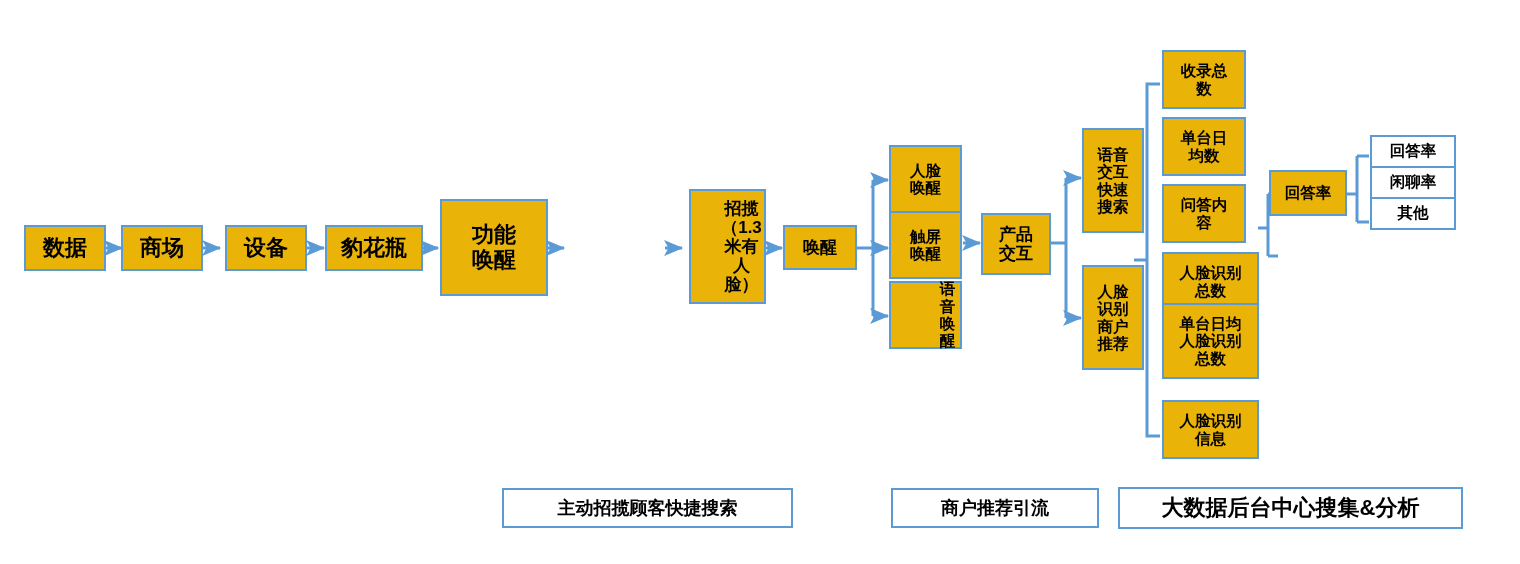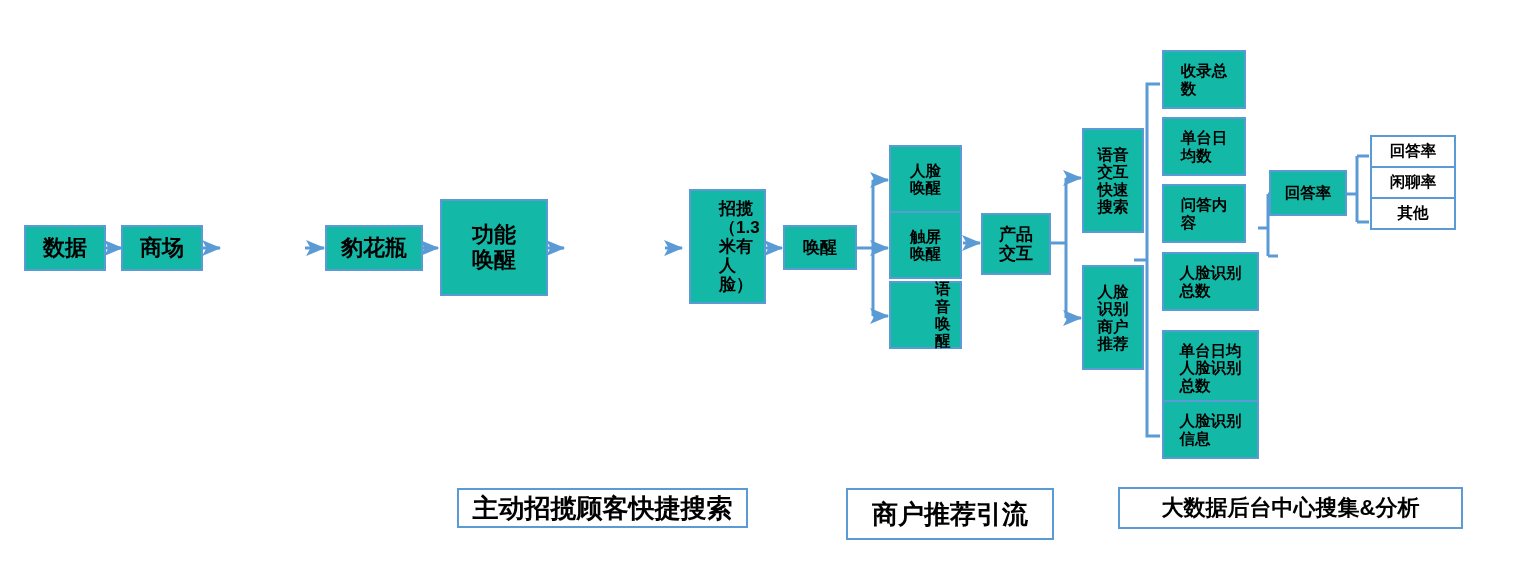--- a/index.html
+++ b/index.html
@@ -17,35 +17,35 @@
   #wires{
     position:absolute;
     left:0;top:0;
     width:1520px;height:564px;
     pointer-events:none;
   }
   .node{
     position:absolute;
     box-sizing:border-box;
     border:2px solid #5B9BD5;
-    background:#14b8a6;
+    background:#eab308;
     color:#000000;
     display:flex;
     align-items:center;
     justify-content:center;
-    text-align:left;
+    text-align:center;
     font-weight:bold;
     line-height:1.12;
     letter-spacing:0px;
     white-space:pre-line;
     z-index:3;
   }
   .t15{font-size:15.5px;}
   .t17{font-size:17px;}
-  .t19{font-size:26px;}
+  .t19{font-size:18px;margin-left:45px;}
   .t22{font-size:22px;}
   .caption{
     position:absolute;
     box-sizing:border-box;
     border:2px solid #5B9BD5;
     background:#ffffff;
     color:#000000;
     display:flex;
     align-items:center;
     justify-content:center;
@@ -122,20 +122,21 @@
       <path d="M1357 156 L1357 222"></path>
       <path d="M1357 156 L1369 156"></path>
       <path d="M1357 222 L1369 222"></path>
     </g>
   </svg>
 
   <div class="node t22" style="left:24px;  top:225px; width:82px;  height:46px;">数据</div>
 
   <div class="node t22" style="left:121px; top:225px; width:82px;  height:46px;">商场</div>
 
+  <div class="node t22" style="left:225px; top:225px; width:82px;  height:46px;">设备</div>
 
   <div class="node t22" style="left:325px; top:225px; width:98px;  height:46px;">豹花瓶</div>
 
   <div class="node t22" style="left:440px; top:199px; width:108px; height:97px;">功能
 唤醒</div>
 
 
   <div class="node t17" style="left:689px; top:189px; width:77px;  height:115px;padding-left:28px;">招揽
 （1.3
 米有人
@@ -170,35 +171,35 @@
 
   <div class="node t15" style="left:1162px; top:117px; width:84px;  height:59px;">单台日
 均数</div>
 
   <div class="node t15" style="left:1162px; top:184px; width:84px;  height:59px;">问答内
 容</div>
 
   <div class="node t15" style="left:1162px; top:252px; width:97px;  height:59px;">人脸识别
 总数</div>
 
-  <div class="node t15" style="left:1162px; top:330px; width:97px;  height:76px;">单台日均
+  <div class="node t15" style="left:1162px; top:303px; width:97px;  height:76px;">单台日均
 人脸识别
 总数</div>
 
   <div class="node t15" style="left:1162px; top:400px; width:97px;  height:59px;">人脸识别
 信息</div>
 
   <div class="node t15" style="left:1269px; top:170px; width:78px;  height:46px;">回答率</div>
 
 
   <div class="stack" style="left:1370px; top:135px; width:86px; height:95px;">
     <div class="t15">回答率</div>
     <div class="t15">闲聊率</div>
     <div class="t15">其他</div>
   </div>
 
   <div class="caption t19" style="left:457px;  top:488px; width:291px; height:40px;">主动招揽顾客快捷搜索</div>
 
-  <div class="caption t19" style="left:846px;  top:488px; width:208px; height:52px;">商户推荐引流</div>
+  <div class="caption t19" style="left:846px;  top:488px; width:208px; height:40px;">商户推荐引流</div>
 
   <div class="caption t22" style="left:1118px; top:487px; width:345px; height:42px;">大数据后台中心搜集&amp;分析</div>
 
 </div>
 
 </body></html>

